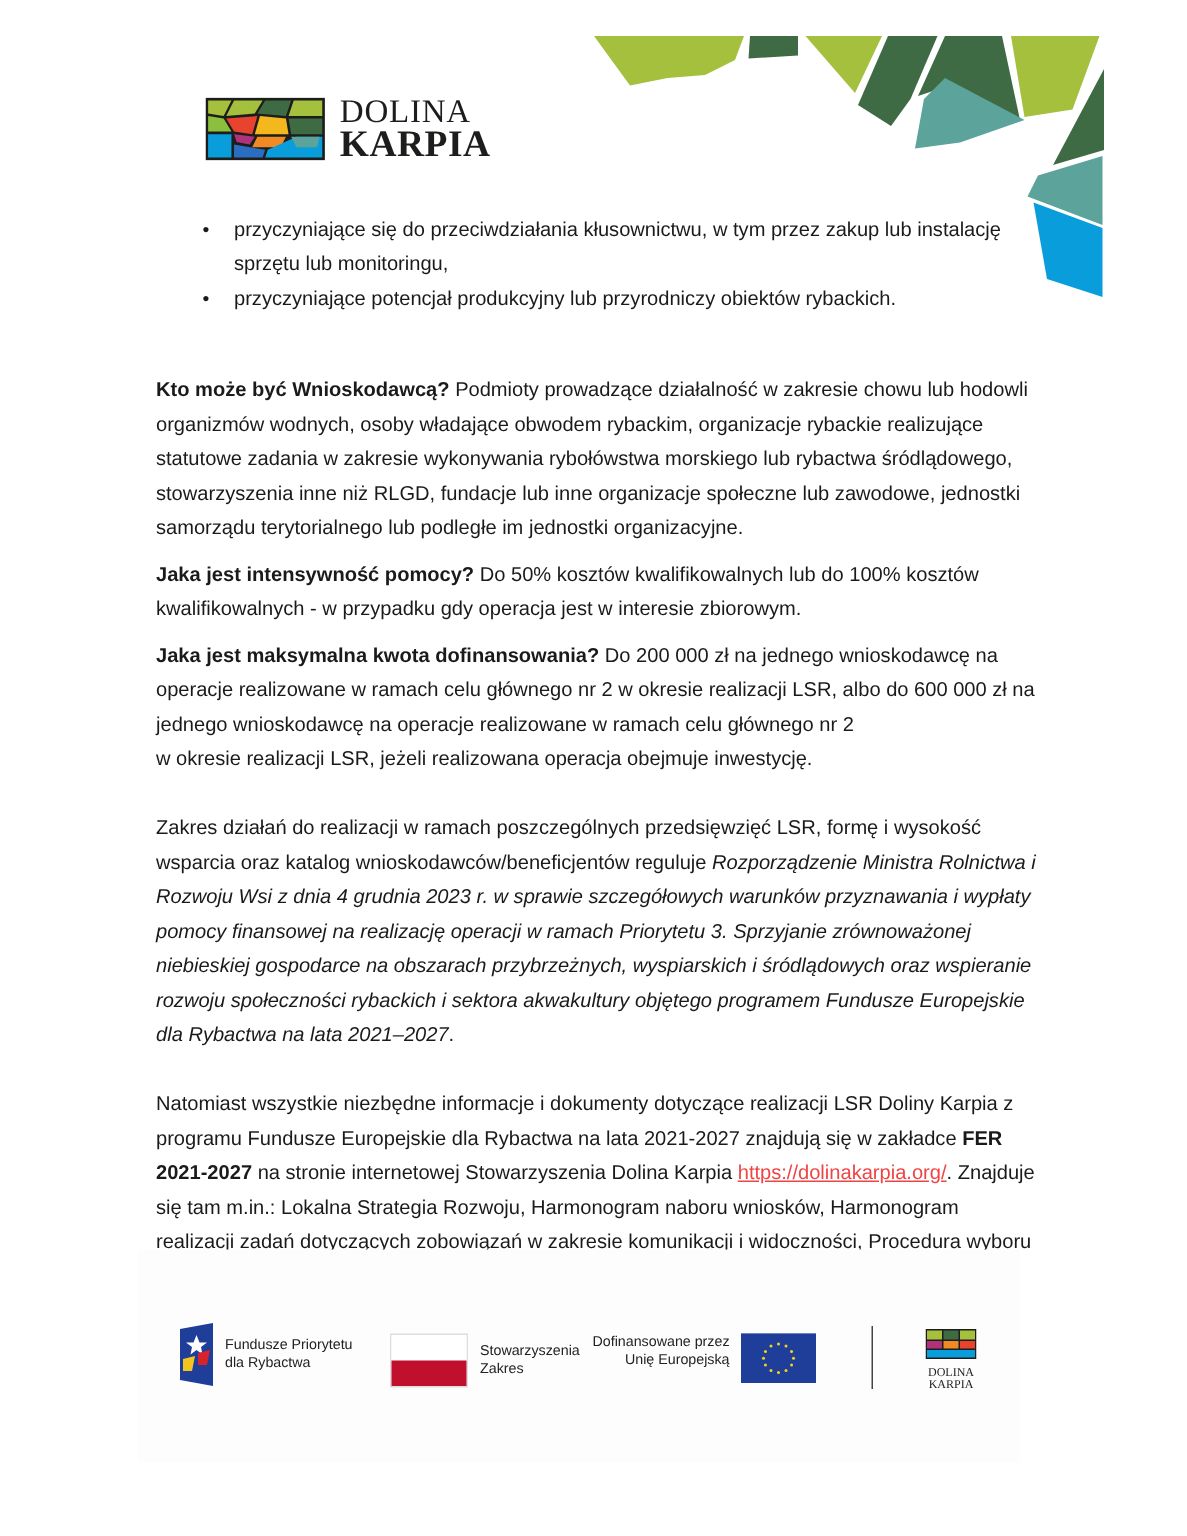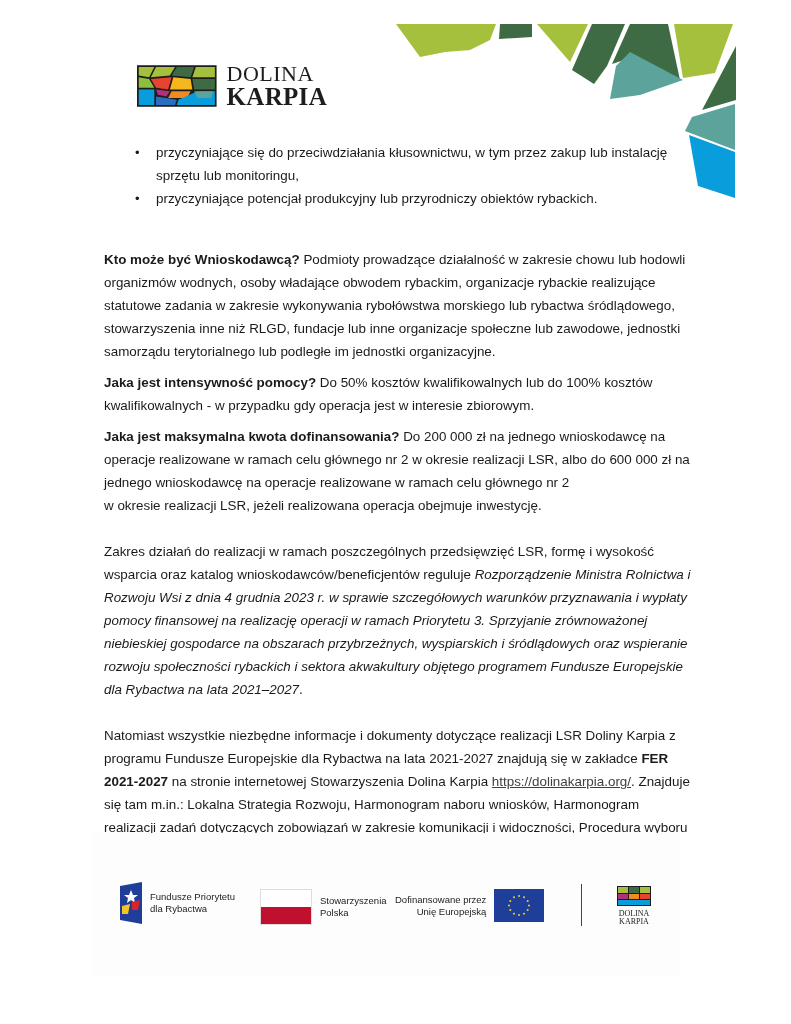--- a/index.html
+++ b/index.html
@@ -12,29 +12,29 @@
   .logo-text .l2 { font-size: 25px; font-weight: bold; letter-spacing: 0.3px; display: block; }
   .content { position: absolute; left: 104px; top: 126px; width: 590px; font-size: 13.4px; line-height: 23px; }
   ul.bullets { margin: 15px; padding: 0; list-style: none; }
   ul.bullets li { position: relative; padding-left: 37px; }
   ul.bullets li::before { content: "•"; position: absolute; left: 16px; top: 0; font-size: 13px; }
   p { margin: 0; }
   .gap-sm { height: 8px; }
   .gap-xl { height: 23px; }
   b { font-weight: bold; }
   i { font-style: italic; }
-  a.link { color: #404040; text-decoration: underline; }
+  a.link { color: #ef4444; text-decoration: underline; }
   .footer { position: absolute; left: 92px; top: 833px; width: 588px; height: 142px; background: #fdfdfd; }
   .fe-logo { position: absolute; left: 120px; top: 882px; display: flex; align-items: center; }
   .fe-text, .rp-text, .eu-text { font-size: 9.5px; line-height: 12px; color: #222; }
   .rp-logo { position: absolute; left: 260px; top: 889px; display: flex; align-items: center; }
   .flag-pl { width: 50px; height: 34px; border: 1px solid #ddd; margin-right: 8px; display: flex; flex-direction: column; }
   .flag-pl .w { flex: 1; background: #fff; }
   .flag-pl .r { flex: 1; background: #c0102e; }
-  .eu-logo { position: absolute; left: 395px; top: 889px; display: flex; align-items: center; }
+  .eu-logo { position: absolute; left: 395px; top: 889px; display: flex; align-items: flex-start; }
   .eu-text { text-align: right; margin-right: 8px; }
   .flag-eu { width: 50px; height: 33px; background: #1e3e9a; }
   .divider-v { position: absolute; left: 581px; top: 884px; width: 1px; height: 42px; background: #444; }
   .dk-small { position: absolute; left: 614px; top: 886px; width: 40px; text-align: center; }
   .dk-small .t { font-family: "Liberation Serif", serif; font-size: 8px; line-height: 8px; color: #222; }
 </style>
 </head>
 <body>
 
 <svg class="mosaic" viewBox="0 0 791 220">
@@ -126,21 +126,21 @@
   </div>
 </div>
 
 <div class="rp-logo">
   <div class="flag-pl">
       <div class="w"></div>
       <div class="r"></div>
     </div>
   <div class="rp-text">
     <div>Stowarzyszenia</div>
-    <div>Polska</div>
+    <div>Zakres</div>
   </div>
 </div>
 
 <div class="eu-logo">
   <div class="eu-text">
     <div>Dofinansowane przez</div>
     <div>Unię Europejską</div>
   </div>
   <svg class="flag-eu" viewBox="0 0 50 33">
     <rect width="50" height="33" fill="#1e3e9a"></rect>

